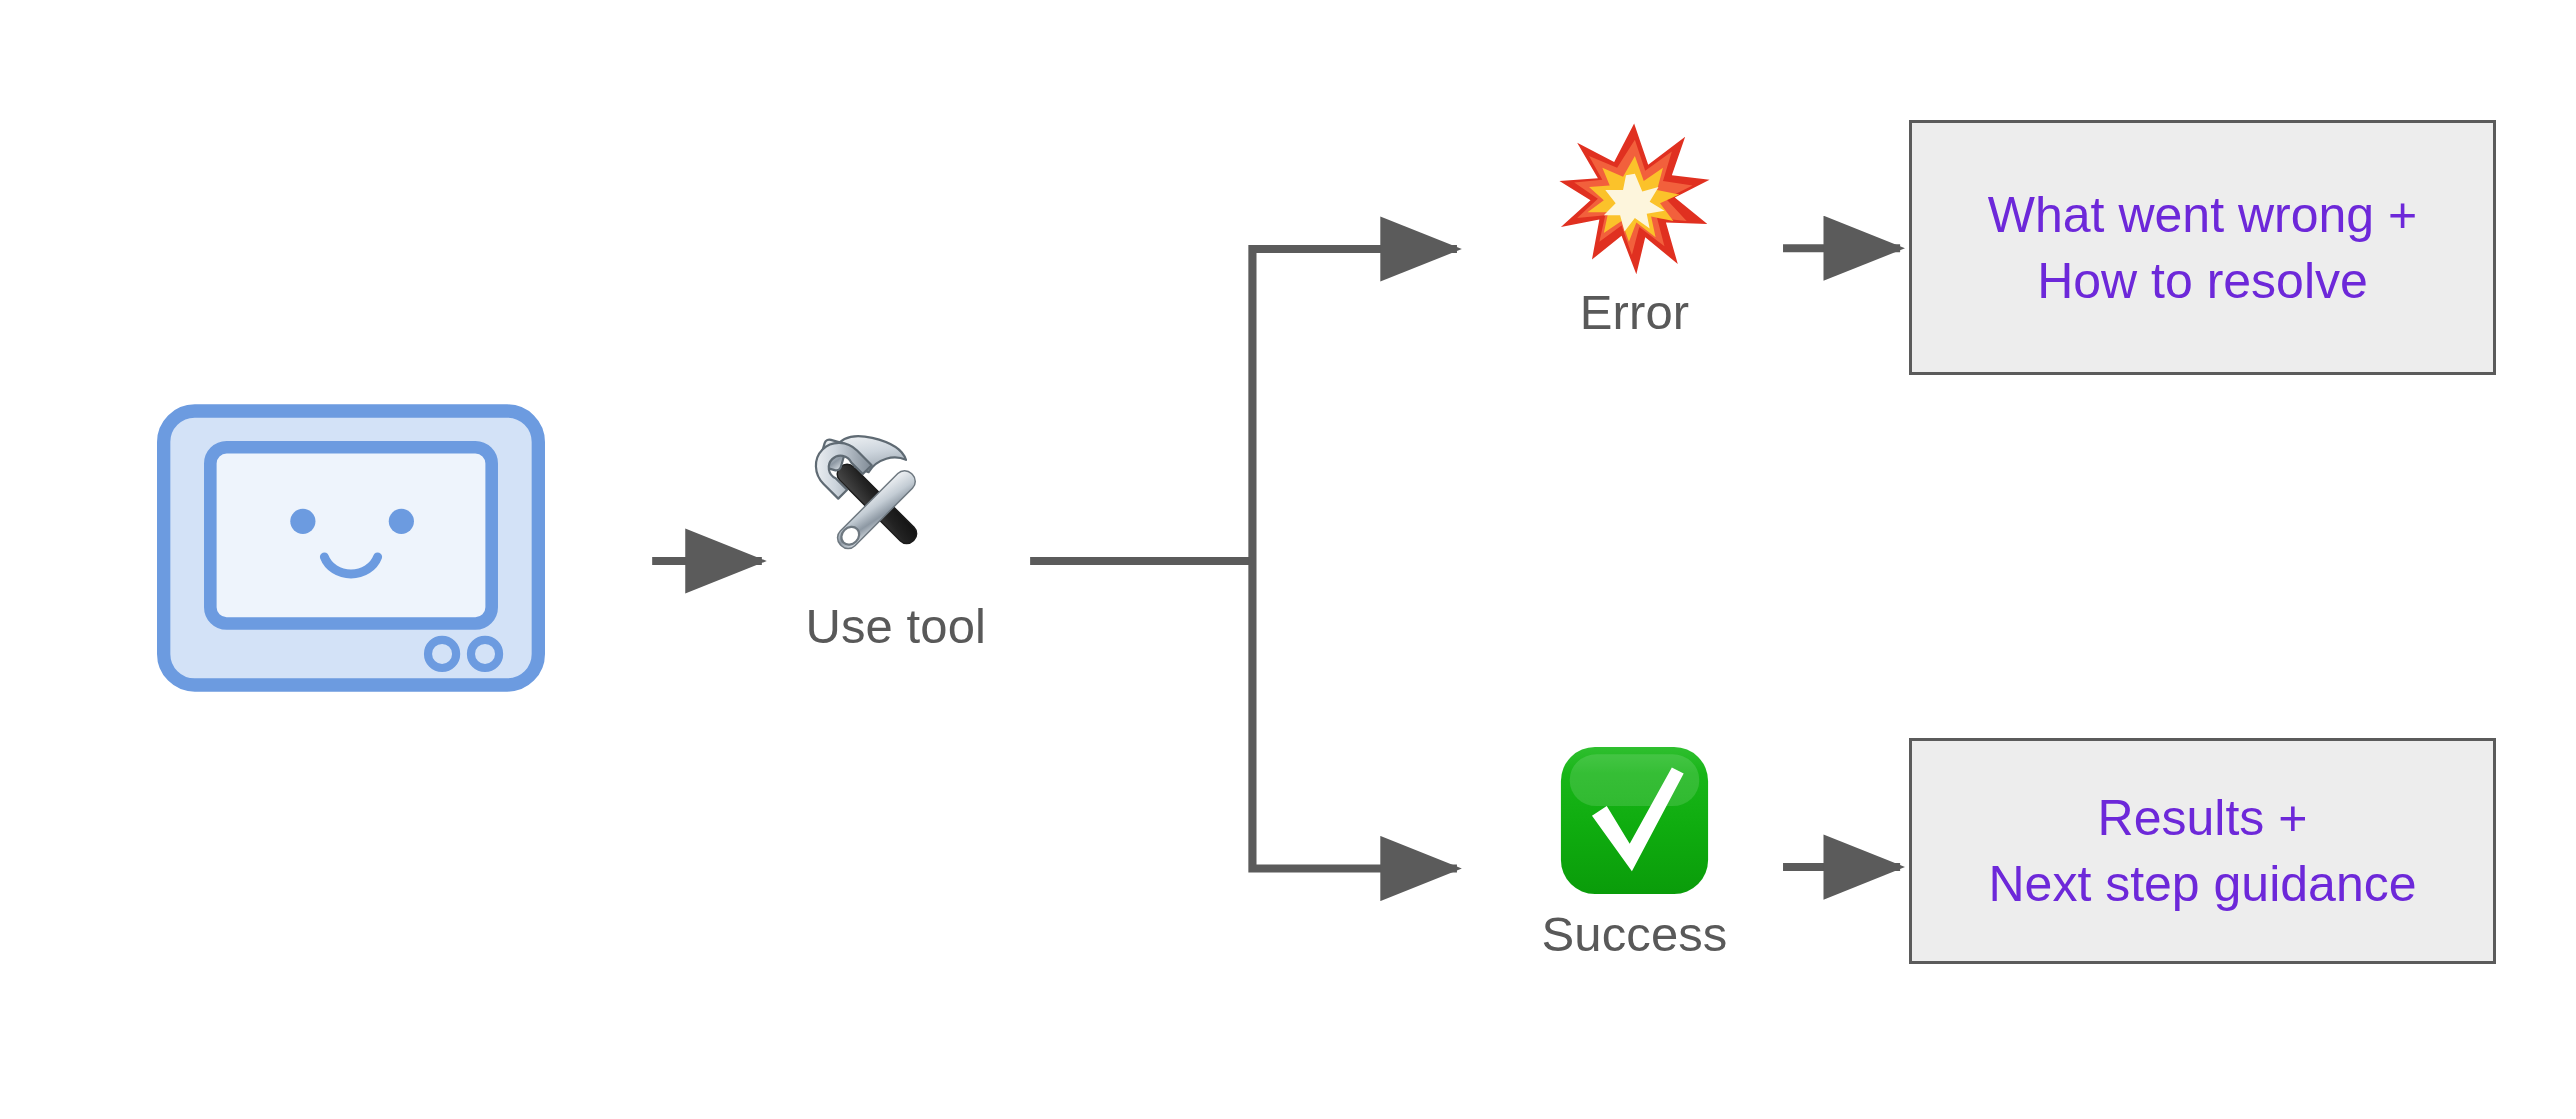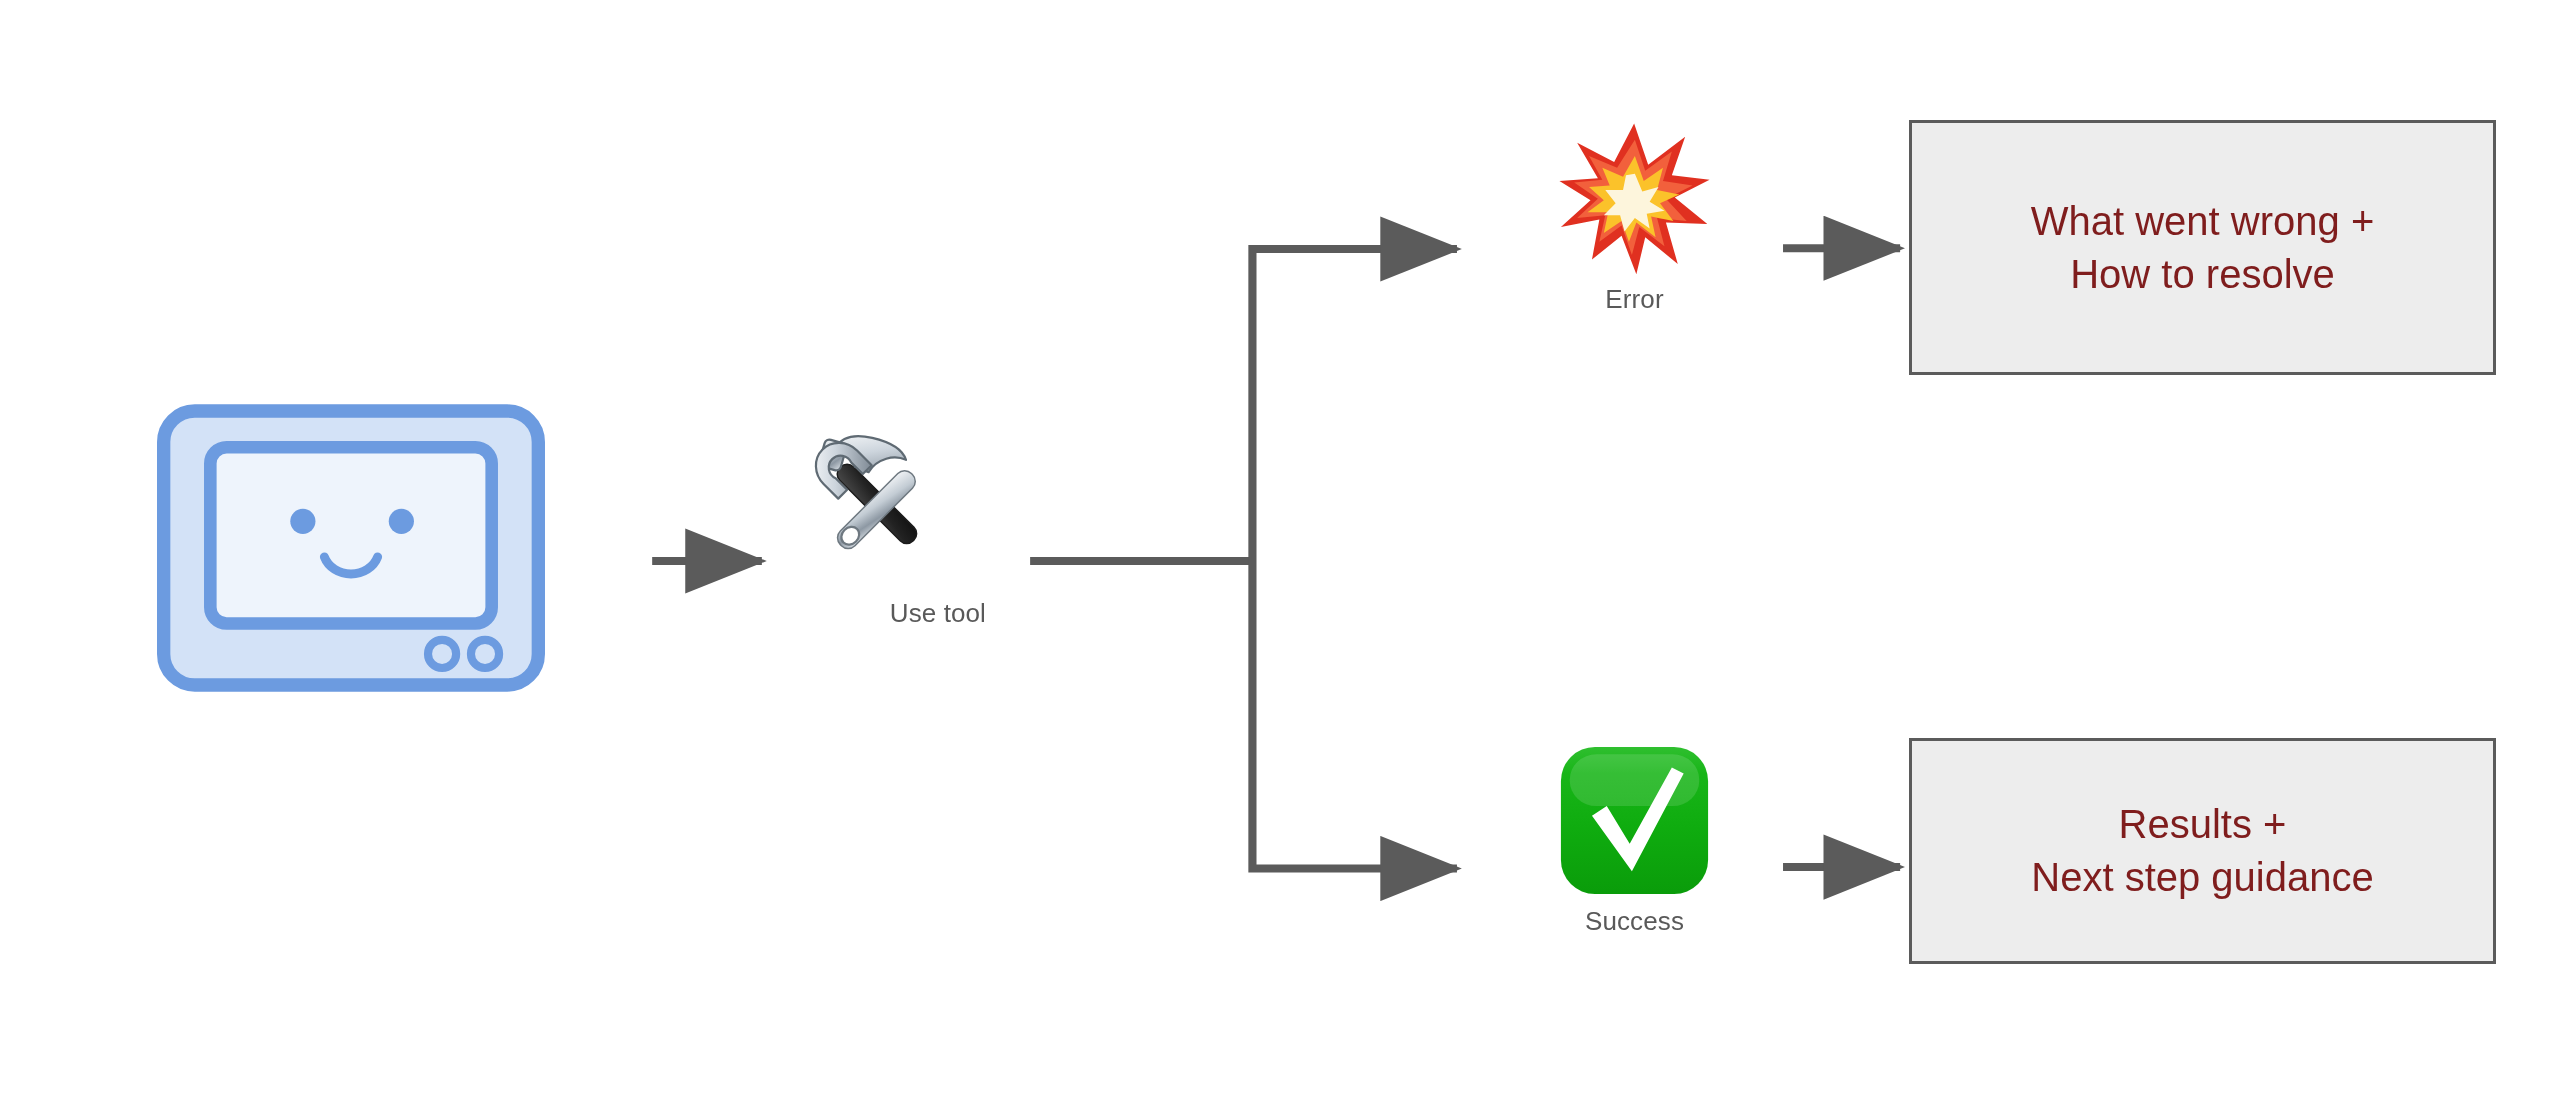--- a/index.html
+++ b/index.html
@@ -42,21 +42,21 @@
     width: 215px;
     text-align: right;
   }
   .emoji-art {
     width: 170px;
     height: 170px;
     margin: 0 auto;
     position: relative;
   }
   .node-label {
-    font-size: 26px;
+    font-size: 49px;
     color: #595959;
     letter-spacing: 0.1px;
     margin-top: 6px;
     white-space: nowrap;
   }
 
   
   #error-node {
     left: 1527px;
     top: 119px;
@@ -83,23 +83,23 @@
     border: 3px solid #5b5b5b;
     box-sizing: border-box;
     display: flex;
     align-items: center;
     justify-content: center;
     text-align: center;
   }
   #box-error  { top: 120px;  height: 255px; }
   #box-success{ top: 738px;  height: 226px; }
   .box-text {
-    font-size: 40px;
+    font-size: 50px;
     line-height: 1.32;
-    color: #7f1d1d;
+    color: #6d28d9;
     padding: 0 18px;
     white-space: pre-line;
   }
 
   
   #agent-icon svg, .emoji-art svg { display: block; width: 100%; height: 100%; }
 </style>
 </head>
 <body>
 

